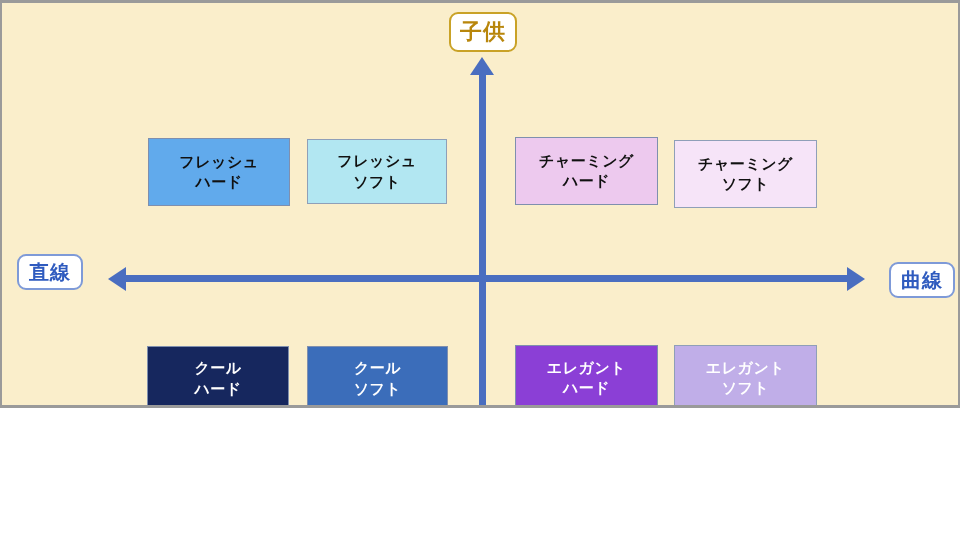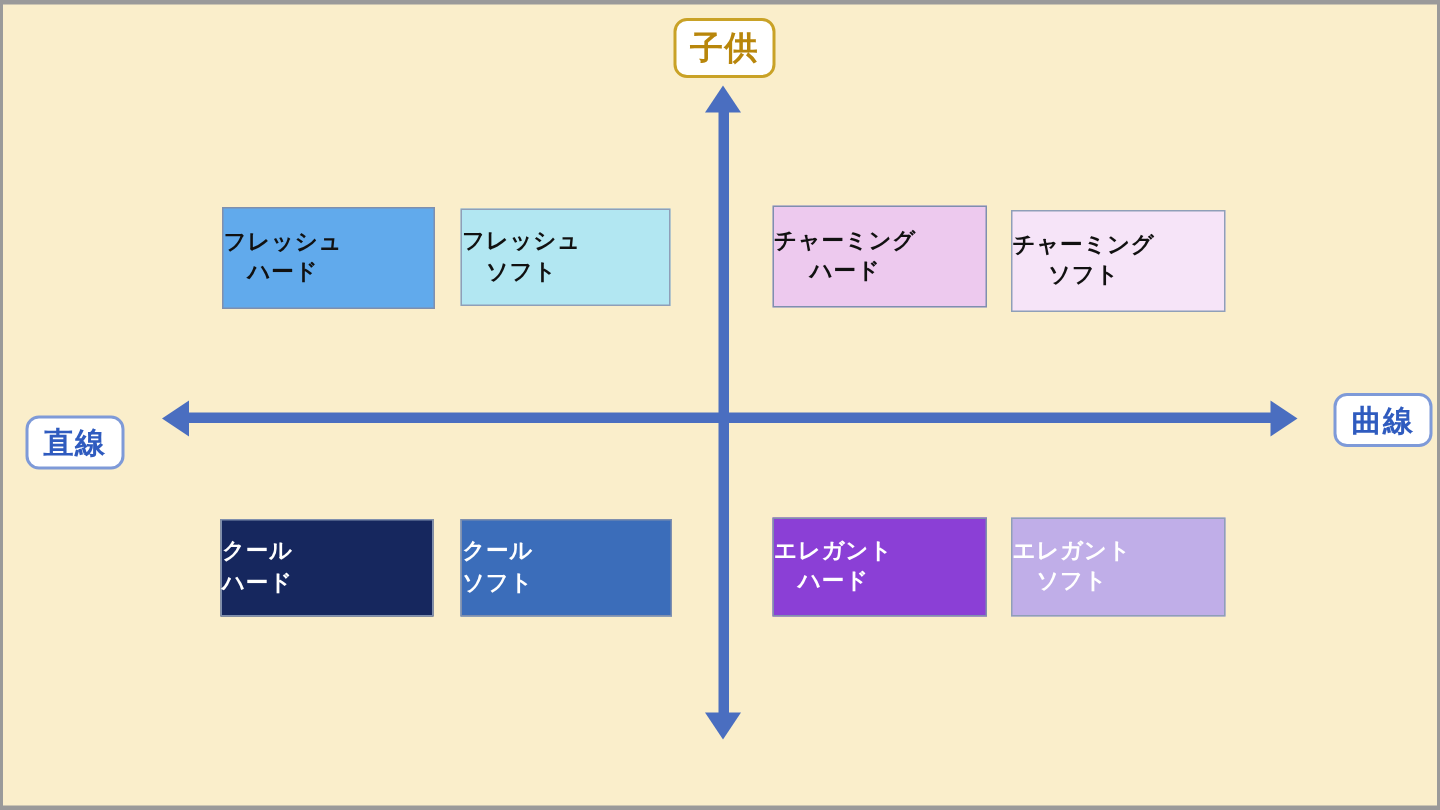--- a/index.html
+++ b/index.html
@@ -3,21 +3,21 @@
 <meta charset="utf-8">
 <style>
   html, body {
     margin: 0;
     padding: 0;
     background: #ffffff;
   }
   #canvas {
     position: relative;
     width: 960px;
-    height: 540px;
+    height: 408px;
     background: #faeecb;
     overflow: hidden;
     font-family: "Liberation Sans", "DejaVu Sans", sans-serif;
     box-sizing: border-box;
     border-top: 3px solid #9a9a9a;
     border-left: 2px solid #9a9a9a;
     border-right: 2px solid #9a9a9a;
     border-bottom: 3px solid #9a9a9a;
   }
 
@@ -94,29 +94,29 @@
   .pole-top    { left: 447px; top: 9px; }
   .pole-bottom { left: 447px; top: 495px; }
 
   .pole-left, .pole-right {
     border: 2px solid #7e9ad8;
     color: #2f5bbf;
     font-size: 20px;
     width: 66px;
     height: 36px;
   }
-  .pole-left  { left: 15px;  top: 274px; }
+  .pole-left  { left: 15px;  top: 251px; }
   .pole-right { left: 877px; top: 259px; margin-left: 10px; }
 
   
   .tile {
     position: absolute;
     display: flex;
     align-items: center;
-    justify-content: flex-start;
+    justify-content: center;
     text-align: center;
     font-weight: bold;
     font-size: 15px;
     line-height: 1.35;
     letter-spacing: 0.5px;
     box-sizing: border-box;
     white-space: pre-line;
   }
 </style>
 </head>

